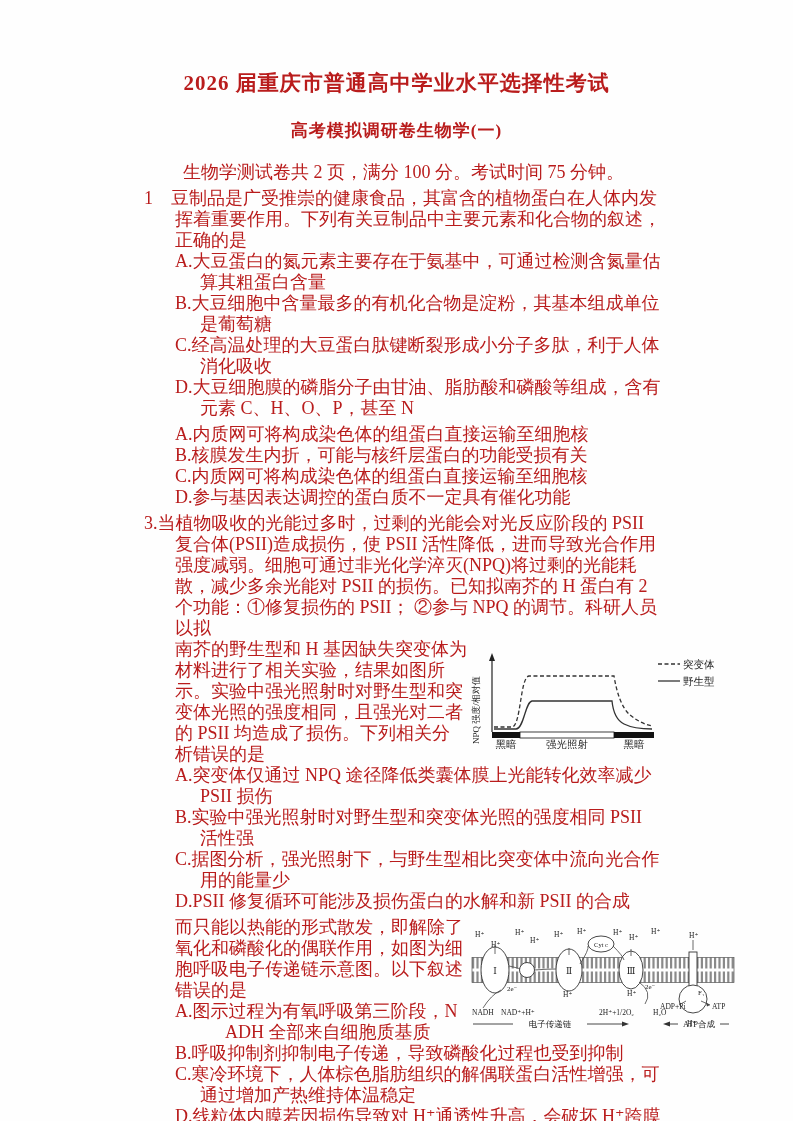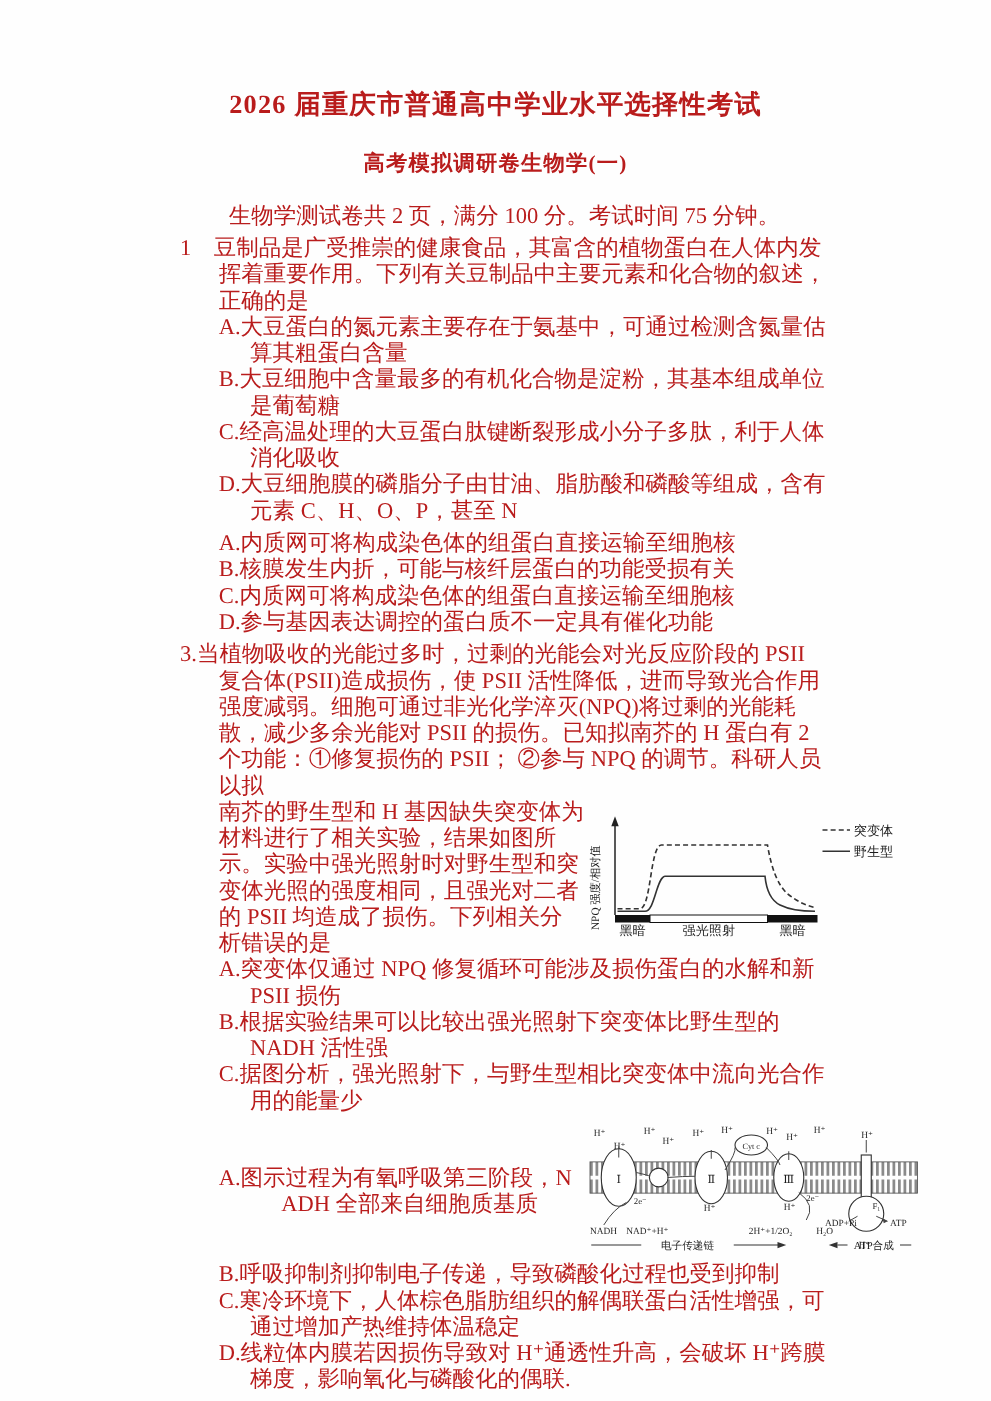--- a/index.html
+++ b/index.html
@@ -73,28 +73,30 @@
             <path class="curve" stroke-dasharray="4 2.5" d="M26,76 H44 C53,75.5 52,26 61,25 H146 C149,43 154,57 162,64 C170,70.5 177,73.5 184,75"></path>
             <path class="curve" d="M26,78 H48 C56,78 57,51 64,50 H144 C145,60 148,69 156,73 C163,76.5 172,78 184,78"></path>
 
             <line x1="190" y1="13" x2="212" y2="13" stroke="#333" stroke-width="1.3" stroke-dasharray="4 2.5"></line>
             <text x="215" y="17" font-size="10.5">突变体</text>
             <line x1="190" y1="30" x2="212" y2="30" stroke="#333" stroke-width="1.3"></line>
             <text x="215" y="34" font-size="10.5">野生型</text>
           </svg>
         </figure>
       </div>
-      <p class="opt">A.突变体仅通过 NPQ 修复循环可能涉及损伤蛋白的水解和新 PSII 损伤</p>
-      <p class="opt">B.根据实验结果可以比较出强光照射下突变体比野生型的 NADH 活性强</p>
+      <p class="opt">A.突变体仅通过 NPQ 途径降低类囊体膜上光能转化效率减少 PSII 损伤</p>
+      <p class="opt">B.实验中强光照射时对野生型和突变体光照的强度相同 PSII 活性强</p>
       <p class="opt">C.据图分析，强光照射下，与野生型相比突变体中流向光合作用的能量少</p>
+      <p class="opt">D.PSII 修复循环可能涉及损伤蛋白的水解和新 PSII 的合成</p>
     </section>
 
     <section class="q">
       <div class="row">
         <div class="side">
+          <p>而只能以热能的形式散发，即解除了氧化和磷酸化的偶联作用，如图为细胞呼吸电子传递链示意图。以下叙述错误的是</p>
           <p class="opt"><span>A.图示过程为有氧呼吸第三阶段，N</span><span class="optwrap">ADH 全部来自细胞质基质</span></p>
         </div>
         <figure class="fig etc-fig">
           <svg width="272" height="106" viewBox="0 0 272 106">
 
             <line x1="5" y1="37" x2="267" y2="37" stroke="#8a8a8a" stroke-width="11" stroke-dasharray="2.2 2.2"></line>
             <line x1="5" y1="51" x2="267" y2="51" stroke="#8a8a8a" stroke-width="11" stroke-dasharray="2.2 2.2"></line>
             <rect x="5" y="31.5" width="262" height="25" fill="none" stroke="#555" stroke-width="0.7"></rect>
 
             <ellipse class="blob" cx="28" cy="44" rx="14" ry="23"></ellipse>

